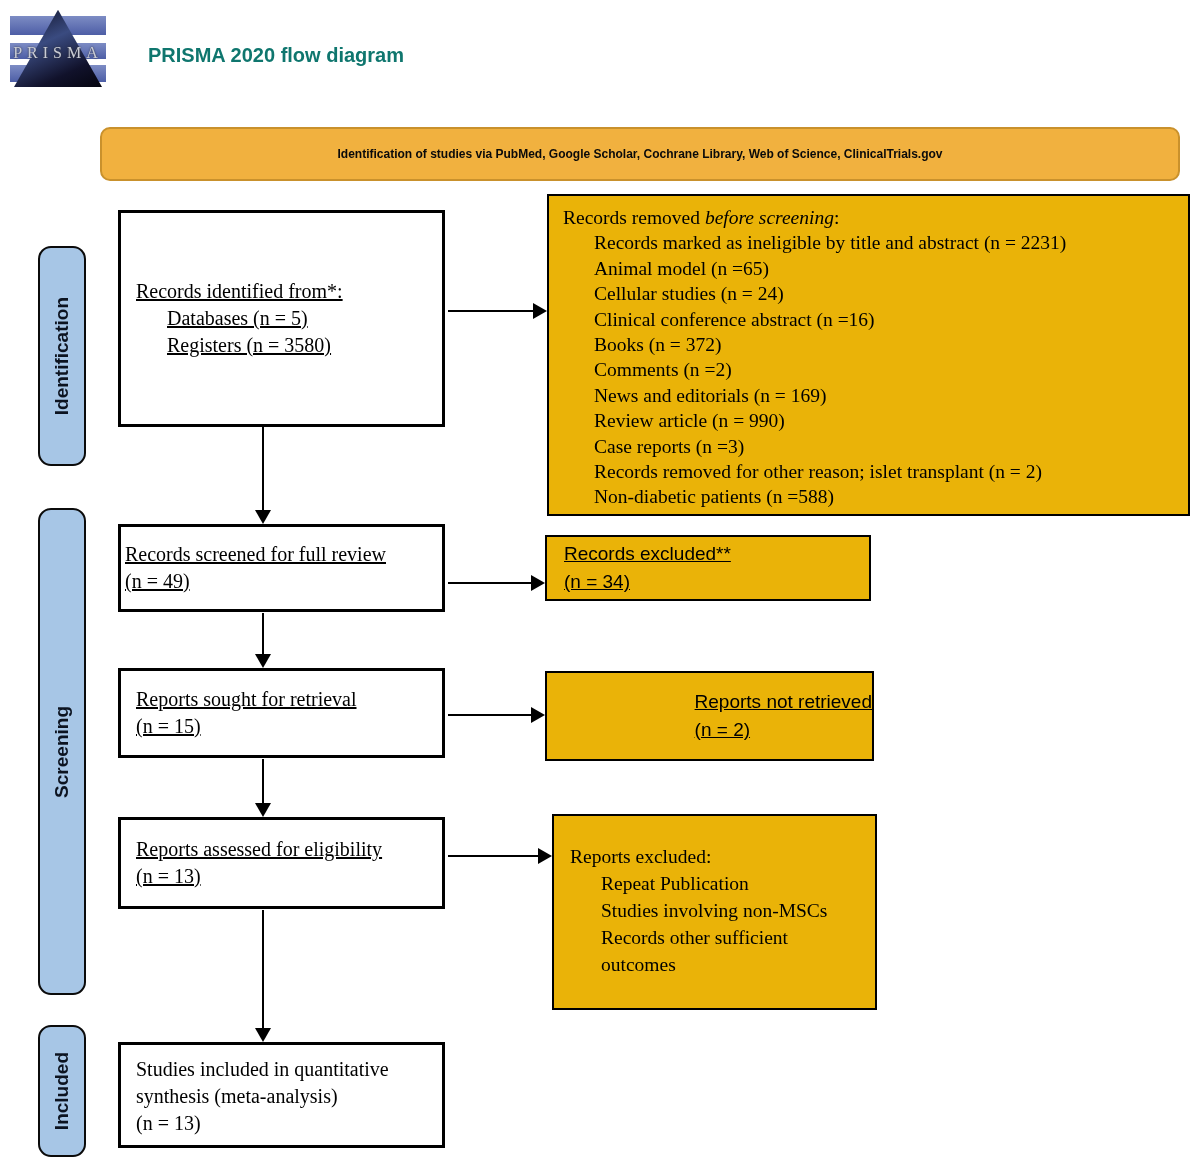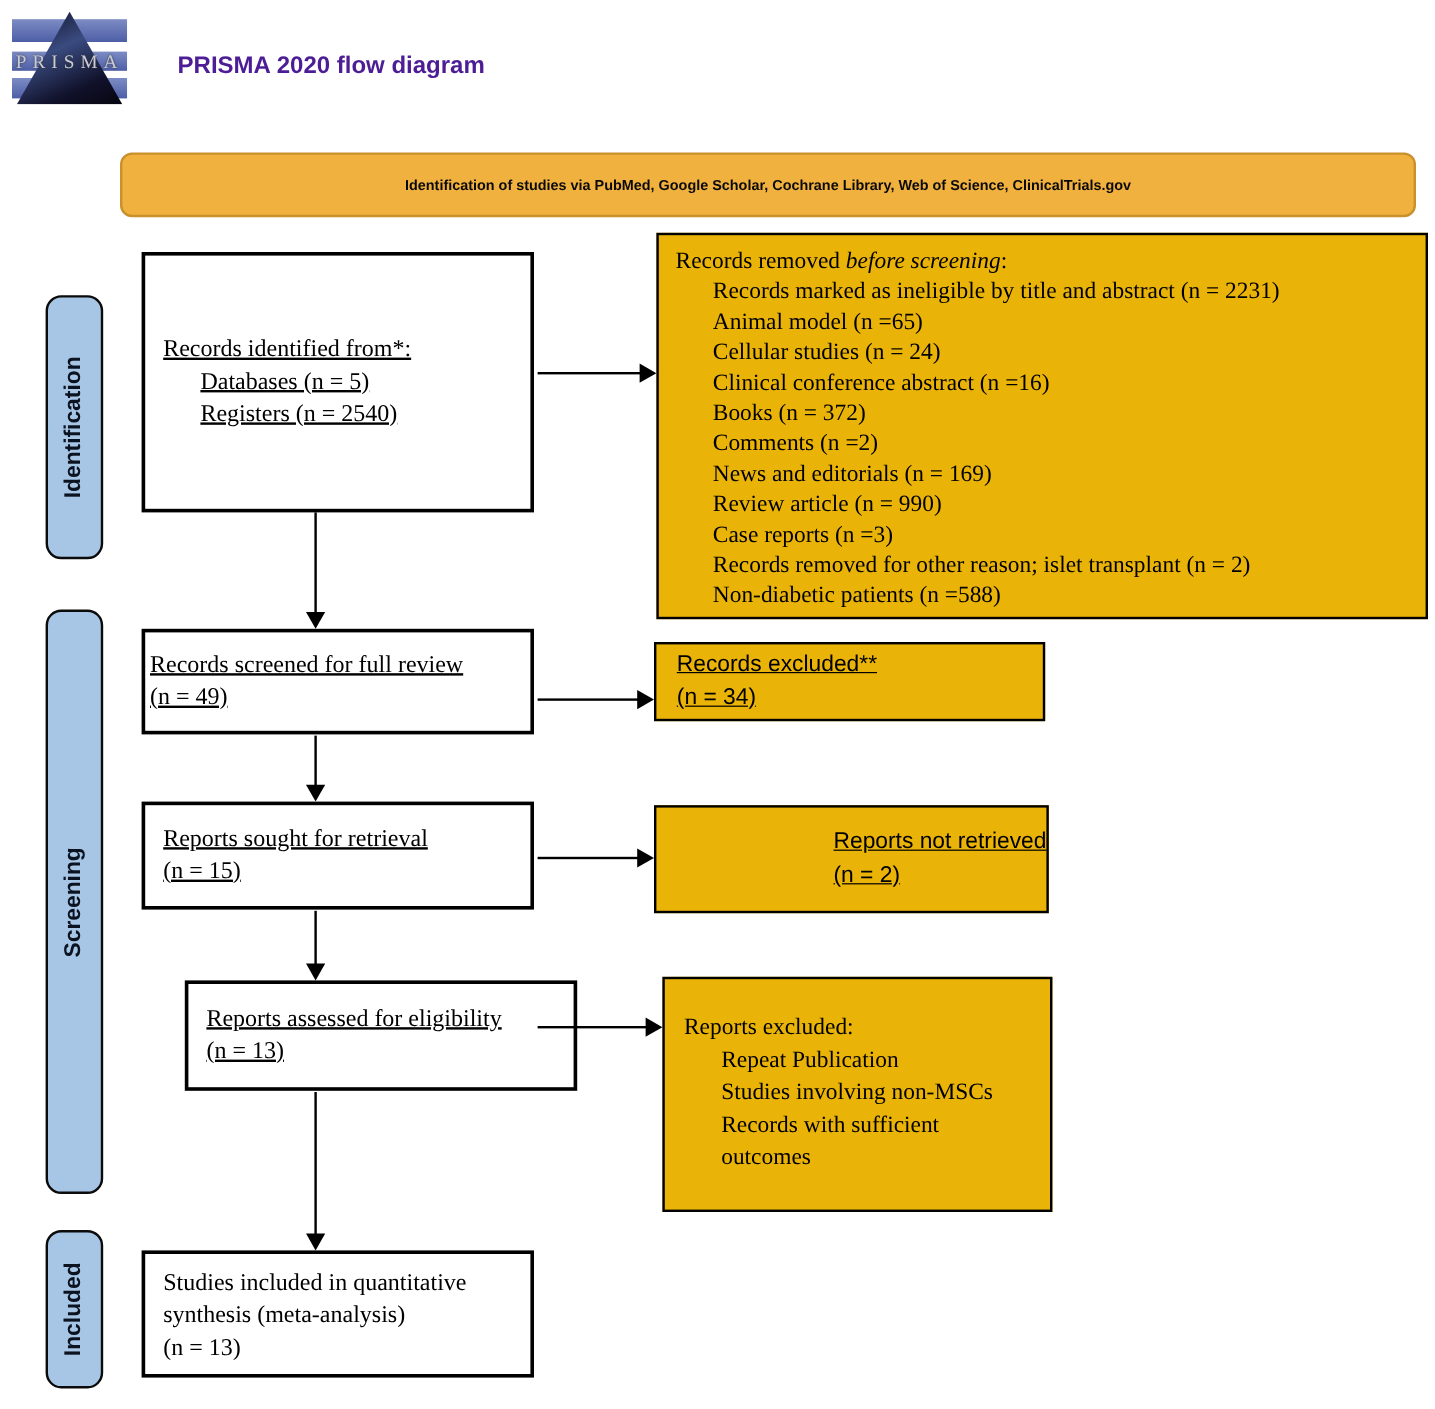--- a/index.html
+++ b/index.html
@@ -12,21 +12,21 @@
   .bar1{top:9px;height:19px;}
   .bar2{top:36px;height:16px;}
   .bar3{top:58px;height:17px;}
   .logo .tri{position:absolute;left:4px;top:2px;width:88px;height:78px;
     clip-path:polygon(50% 1%,0% 100%,100% 100%);
     background:linear-gradient(155deg,#0a0a1c 0%,#3a4b80 40%,#11122b 75%,#05050f 100%);}
   .logo .logo-word{position:absolute;left:0;top:37px;width:100%;text-align:center;
     font-family:"Liberation Serif",serif;font-size:16px;letter-spacing:5px;
     color:#c9ccd6;text-shadow:0 0 2px #333;}
   .title{position:absolute;left:148px;top:44px;font-family:"Liberation Sans",sans-serif;
-    font-weight:bold;font-size:20px;color:#4c1d95;}
+    font-weight:bold;font-size:20px;color:#0f766e;}
 
   
   .banner{position:absolute;left:100px;top:127px;width:1080px;height:54px;
     background:#F1B13F;border:2px solid #C9912C;border-radius:10px;box-sizing:border-box;
     display:flex;align-items:center;justify-content:center;
     font-family:"Liberation Sans",sans-serif;font-weight:bold;font-size:12px;color:#0a0a0a;}
 
   
   .stage{position:absolute;left:38px;width:48px;background:#A7C6E6;border:2.5px solid #0b0b0b;
     border-radius:13px;box-sizing:border-box;display:flex;align-items:center;justify-content:center;}
@@ -44,21 +44,21 @@
   .indent{padding-left:31px;}
   .sans{font-family:"Liberation Sans",sans-serif;font-size:19px;line-height:28px;}
 
   .box-identified{left:118px;top:210px;width:327px;height:217px;padding-left:15px;}
   .box-removed{left:547px;top:194px;width:643px;height:322px;font-size:19.5px;line-height:25.4px;
     padding:9px 8px 0 14px;}
   .box-screened{left:118px;top:524px;width:327px;height:88px;padding-left:4px;}
   .box-excluded1{left:545px;top:535px;width:326px;height:66px;padding-left:17px;}
   .box-sought{left:118px;top:668px;width:327px;height:90px;padding-left:15px;}
   .box-notretrieved{left:545px;top:671px;width:329px;height:90px;padding-left:17px;align-items:flex-end;}
-  .box-assessed{left:118px;top:817px;width:327px;height:92px;padding-left:15px;margin-left:36px;}
+  .box-assessed{left:118px;top:817px;width:327px;height:92px;padding-left:15px;}
   .box-excluded2{left:552px;top:814px;width:325px;height:196px;font-size:19.5px;line-height:27px;
     padding:27px 8px 0 16px;}
   .box-included{left:118px;top:1042px;width:327px;height:106px;padding-left:15px;padding-top:11px;}
 
   
   .vline{position:absolute;width:2px;background:#000;}
   .hline{position:absolute;height:2px;background:#000;}
   .head-down{position:absolute;width:0;height:0;border-left:8px solid transparent;
     border-right:8px solid transparent;border-top:14px solid #000;}
   .head-right{position:absolute;width:0;height:0;border-top:8px solid transparent;
@@ -89,21 +89,21 @@
     <span>Screening</span>
   </div>
   <div class="stage stage-included">
     <span>Included</span>
   </div>
 
   <div class="fbox vcenter box-identified">
     <div>Records identified from*:</div>
     <div>
         <div class="indent">Databases (n = 5)</div>
-        <div class="indent">Registers (n = 2540)</div>
+        <div class="indent">Registers (n = 3580)</div>
       </div>
   </div>
 
   <div class="fbox vcenter box-screened">
     <div>
         <div>Records screened for full review</div>
         <div>(n = 49)</div>
       </div>
   </div>
 
@@ -158,21 +158,21 @@
         <div>Reports not retrieved</div>
         <div>(n = 2)</div>
       </div>
   </div>
 
   <div class="rbox box-excluded2">
     <div>Reports excluded:</div>
     <div>
         <div class="indent">Repeat Publication</div>
         <div class="indent">Studies involving non-MSCs</div>
-        <div class="indent">Records with sufficient</div>
+        <div class="indent">Records other sufficient</div>
         <div class="indent">outcomes</div>
       </div>
   </div>
 
   <div class="vline" style="left:262px;top:427px;height:86px;"></div>
   <div class="head-down" style="left:255px;top:510px;"></div>
 
   <div class="vline" style="left:262px;top:613px;height:42px;"></div>
   <div class="head-down" style="left:255px;top:654px;"></div>
 

